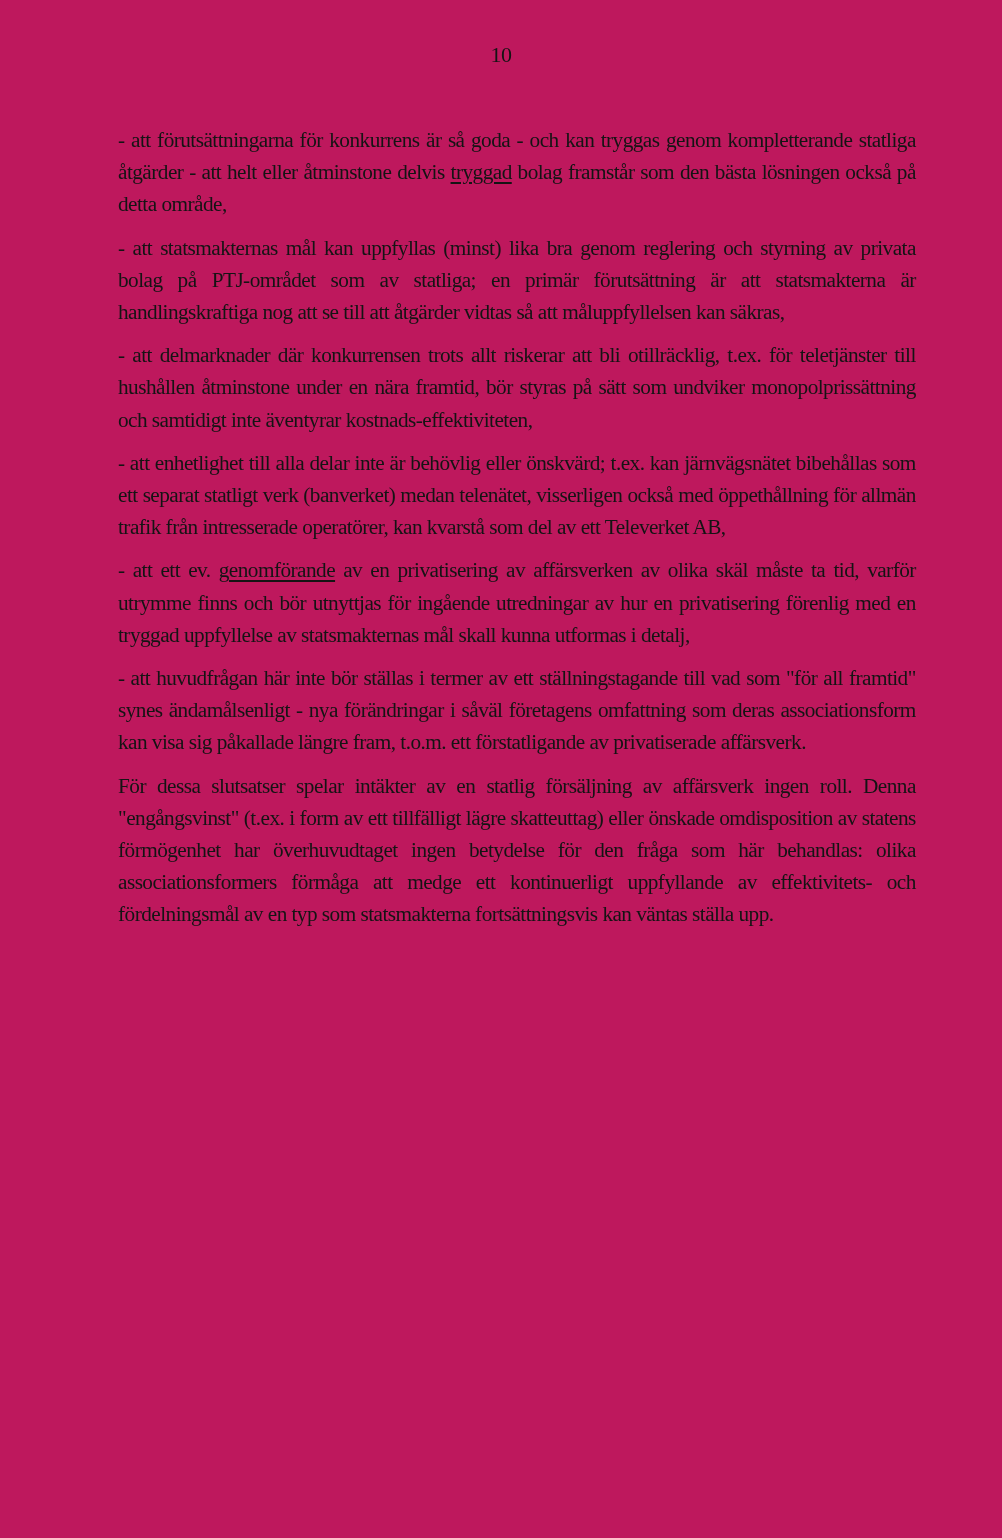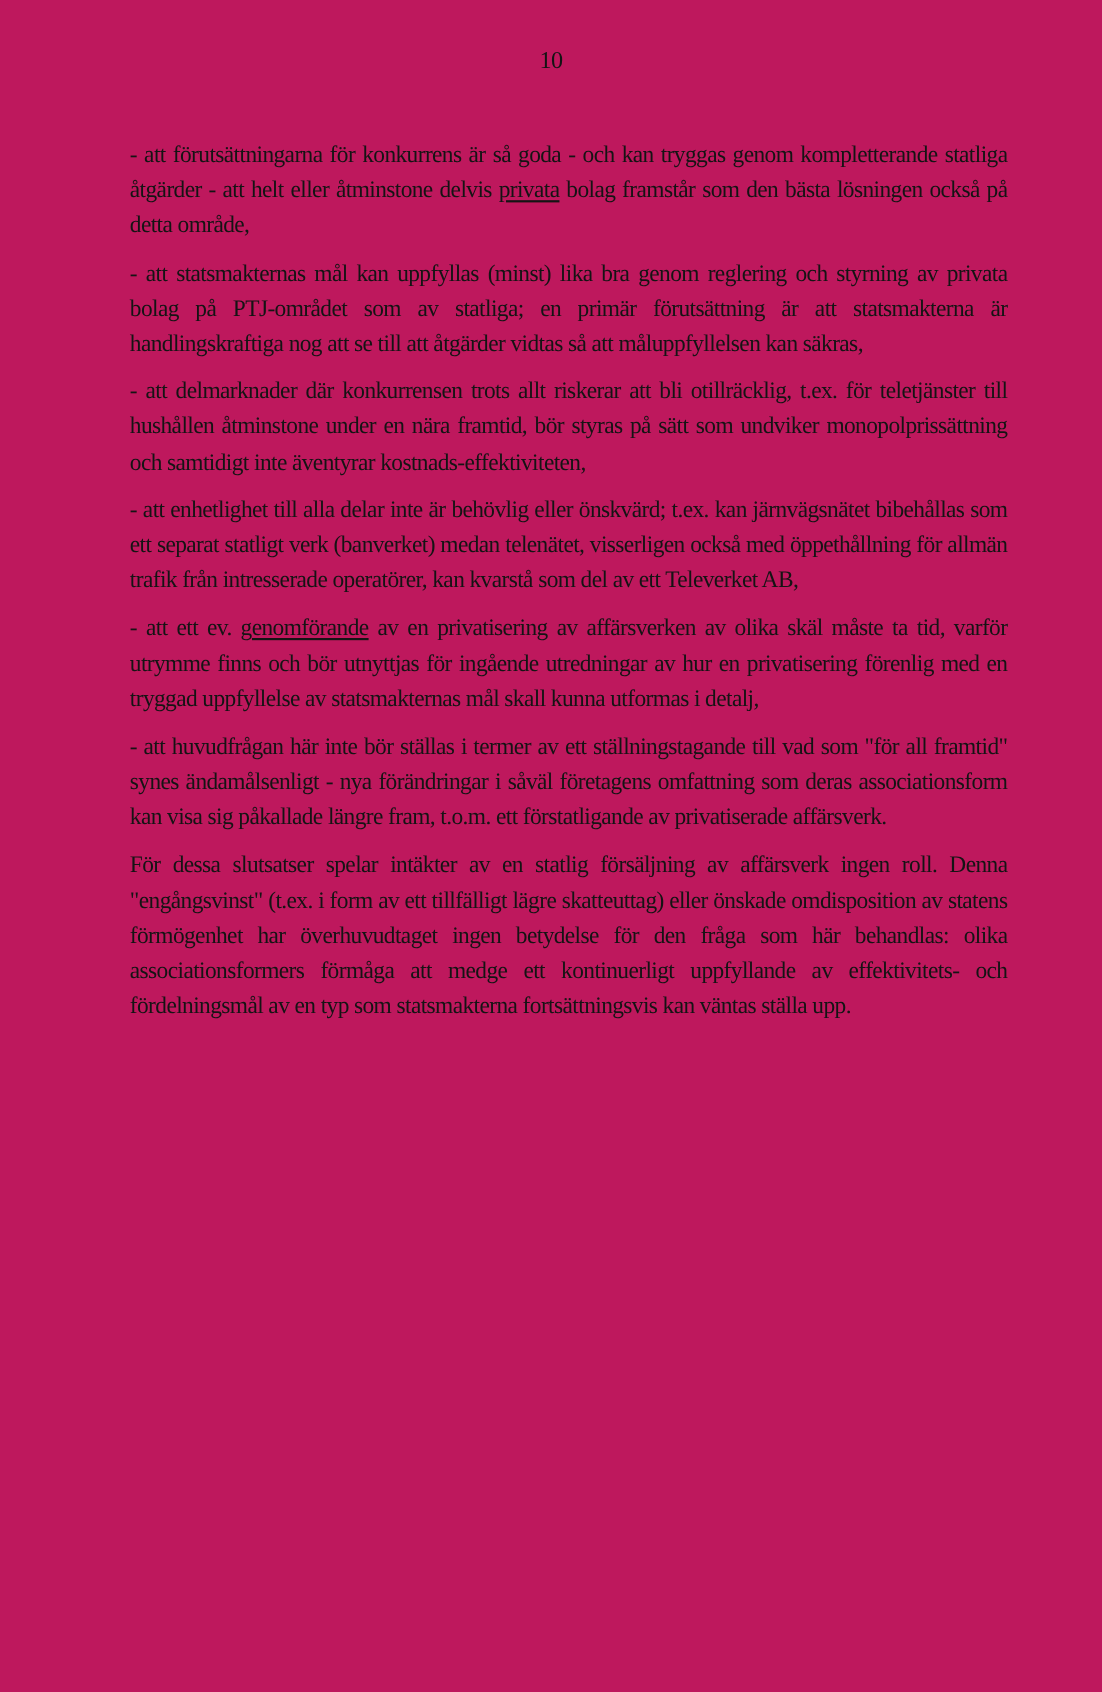--- a/index.html
+++ b/index.html
@@ -25,21 +25,21 @@
   .u { text-decoration: underline; text-underline-offset: 3px; }
   .last { text-align-last: left; }
 </style>
 </head>
 <body>
 
 <div class="page">
   <div class="page-number">10</div>
 
   <div class="body-text">
-    <p class="para"><span>- att förutsättningarna för konkurrens är så goda - och kan tryggas genom kompletterande statliga åtgärder - att helt eller åtminstone delvis </span><span class="u">privata</span><span> bolag framstår som den bästa lösningen också på detta område,</span></p>
+    <p class="para"><span>- att förutsättningarna för konkurrens är så goda - och kan tryggas genom kompletterande statliga åtgärder - att helt eller åtminstone delvis </span><span class="u">tryggad</span><span> bolag framstår som den bästa lösningen också på detta område,</span></p>
 
     <p class="para">- att statsmakternas mål kan uppfyllas (minst) lika bra genom reglering och styrning av privata bolag på PTJ-området som av statliga; en primär förutsättning är att statsmakterna är handlingskraftiga nog att se till att åtgärder vidtas så att måluppfyllelsen kan säkras,</p>
 
     <p class="para">- att delmarknader där konkurrensen trots allt riskerar att bli otillräcklig, t.ex. för teletjänster till hushållen åtminstone under en nära framtid, bör styras på sätt som undviker monopolprissättning och samtidigt inte äventyrar kostnads-effektiviteten,</p>
 
     <p class="para">- att enhetlighet till alla delar inte är behövlig eller önskvärd; t.ex. kan järnvägsnätet bibehållas som ett separat statligt verk (banverket) medan telenätet, visserligen också med öppethållning för allmän trafik från intresserade operatörer, kan kvarstå som del av ett Televerket AB,</p>
 
     <p class="para"><span>- att ett ev. </span><span class="u">genomförande</span><span> av en privatisering av affärsverken av olika skäl måste ta tid, varför utrymme finns och bör utnyttjas för ingående utredningar av hur en privatisering förenlig med en tryggad uppfyllelse av statsmakternas mål skall kunna utformas i detalj,</span></p>
 
     <p class="para">- att huvudfrågan här inte bör ställas i termer av ett ställningstagande till vad som "för all framtid" synes ändamålsenligt - nya förändringar i såväl företagens omfattning som deras associationsform kan visa sig påkallade längre fram, t.o.m. ett förstatligande av privatiserade affärsverk.</p>

